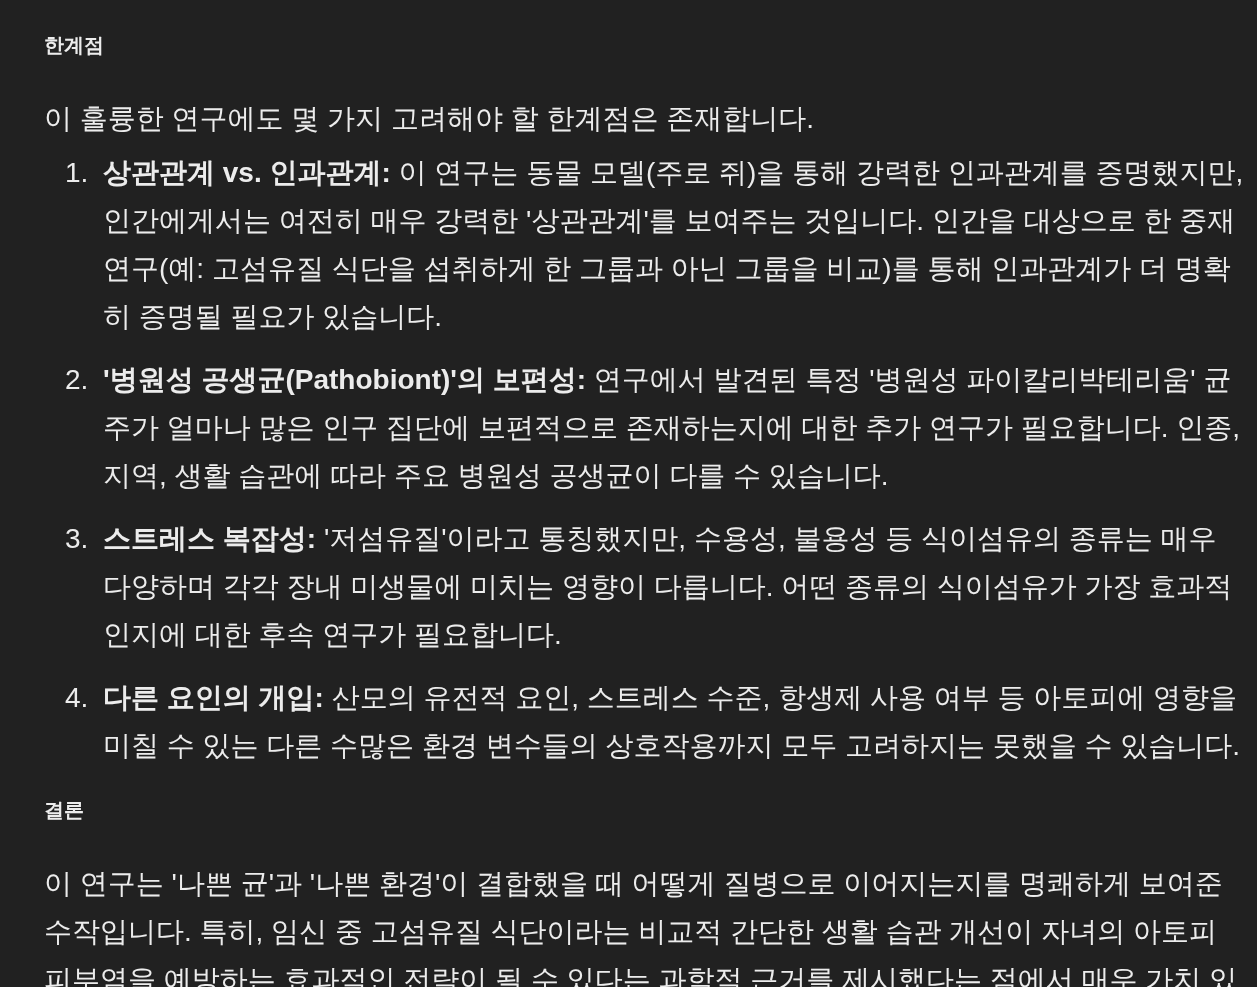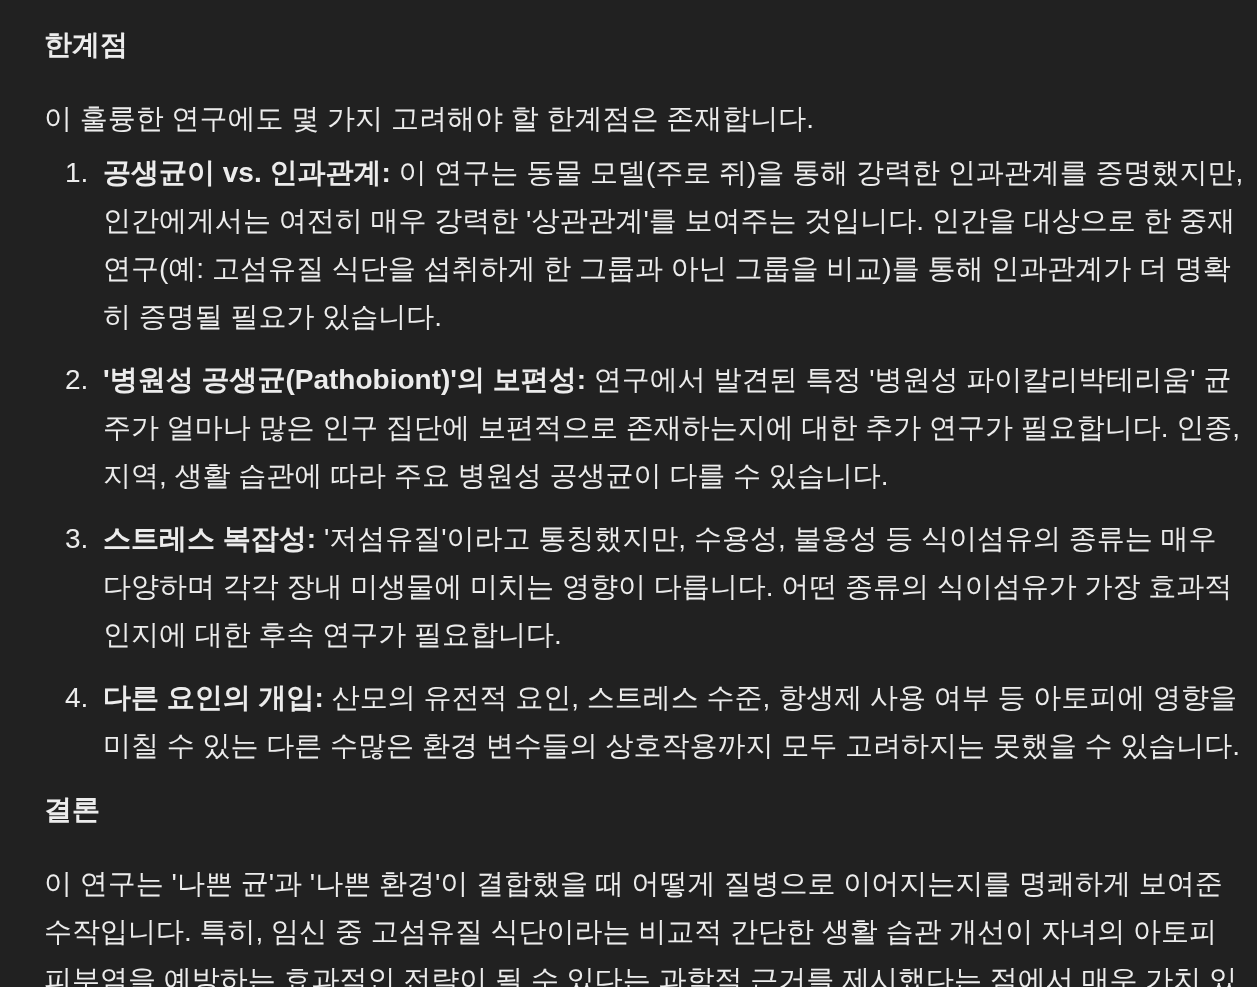--- a/index.html
+++ b/index.html
@@ -13,21 +13,21 @@
     box-sizing: border-box;
     background: #212121;
     color: #ececec;
     font-family: "Liberation Sans", "DejaVu Sans", sans-serif;
     font-size: 28px;
     line-height: 48px;
     padding: 21px 8px 16px 44px;
     -webkit-font-smoothing: antialiased;
   }
   h3.section-heading {
-    font-size: 28px;
+    font-size: 20px;
     line-height: 48px;
     font-weight: 700;
     margin: 0 0 26px 0;
   }
   p.intro-paragraph {
     margin: 12px 0 6px 0;
   }
   ol.numbered-list {
     list-style: none;
     margin: 0 0 16px 0;
@@ -60,21 +60,21 @@
 </head>
 <body style="background: rgb(33, 33, 33); color: rgb(236, 236, 236);">
 
 <h3 class="section-heading">한계점</h3>
 
 <p class="intro-paragraph">이 훌륭한 연구에도 몇 가지 고려해야 할 한계점은 존재합니다.</p>
 
 <ol class="numbered-list">
   <li>
     <span class="list-marker">1.</span>
-    <div class="list-body"><strong class="item-label">공생균이 vs. 인과관계:</strong><span> 이 연구는 동물 모델(주로 쥐)을 통해 강력한 인과관계를 증명했지만, 인간에게서는 여전히 매우 강력한 '상관관계'를 보여주는 것입니다. 인간을 대상으로 한 중재 연구(예: 고섬유질 식단을 섭취하게 한 그룹과 아닌 그룹을 비교)를 통해 인과관계가 더 명확히 증명될 필요가 있습니다.</span></div>
+    <div class="list-body"><strong class="item-label">상관관계 vs. 인과관계:</strong><span> 이 연구는 동물 모델(주로 쥐)을 통해 강력한 인과관계를 증명했지만, 인간에게서는 여전히 매우 강력한 '상관관계'를 보여주는 것입니다. 인간을 대상으로 한 중재 연구(예: 고섬유질 식단을 섭취하게 한 그룹과 아닌 그룹을 비교)를 통해 인과관계가 더 명확히 증명될 필요가 있습니다.</span></div>
   </li>
   <li>
     <span class="list-marker">2.</span>
     <div class="list-body"><strong class="item-label">'병원성 공생균(Pathobiont)'의 보편성:</strong><span> 연구에서 발견된 특정 '병원성 파이칼리박테리움' 균주가 얼마나 많은 인구 집단에 보편적으로 존재하는지에 대한 추가 연구가 필요합니다. 인종, 지역, 생활 습관에 따라 주요 병원성 공생균이 다를 수 있습니다.</span></div>
   </li>
   <li>
     <span class="list-marker">3.</span>
     <div class="list-body"><strong class="item-label">스트레스 복잡성:</strong><span> '저섬유질'이라고 통칭했지만, 수용성, 불용성 등 식이섬유의 종류는 매우 다양하며 각각 장내 미생물에 미치는 영향이 다릅니다. 어떤 종류의 식이섬유가 가장 효과적인지에 대한 후속 연구가 필요합니다.</span></div>
   </li>
   <li>

